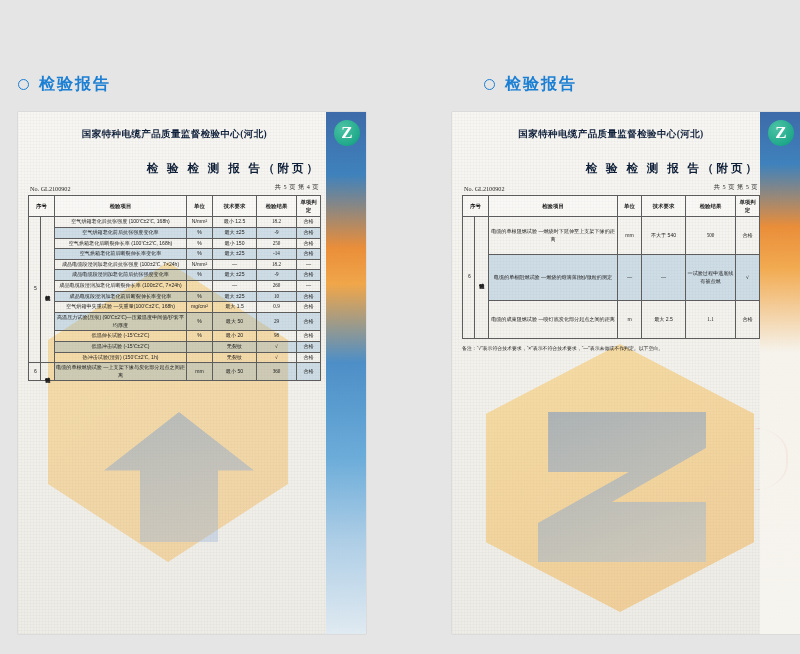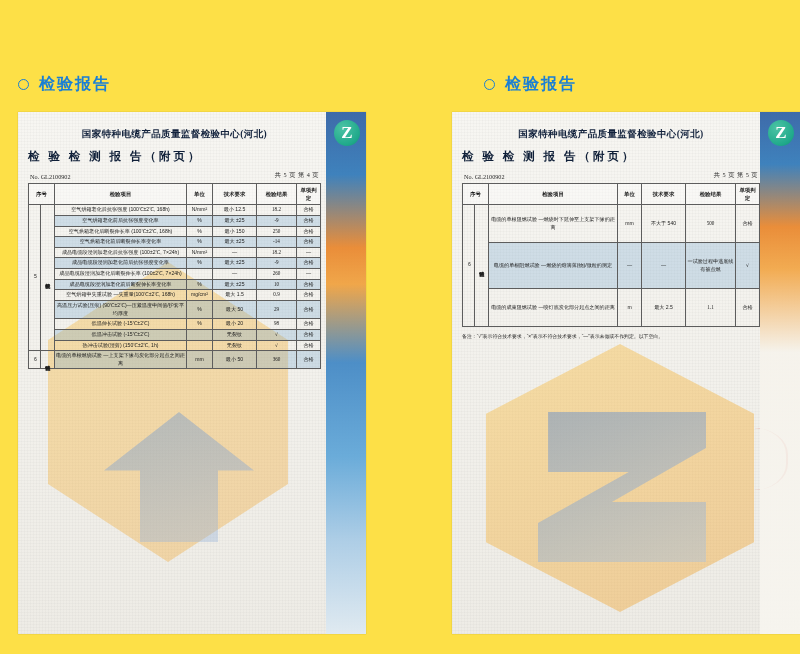--- a/index.html
+++ b/index.html
@@ -6,21 +6,21 @@
   html, body {
     margin: 0; padding: 0;
     width: 800px; height: 654px;
     background: #ffffff;
     font-family: "Liberation Sans", sans-serif;
     overflow: hidden;
   }
   .page {
     position: relative;
     width: 800px; height: 654px;
-    background: #fde047;
+    background: #e5e5e5;
   }
   
   .sec-head {
     position: absolute;
     display: flex;
     align-items: center;
     gap: 10px;
   }
   .sec-head.left  { left: 18px;  top: 74px; }
   .sec-head.right { left: 484px; top: 74px; }
@@ -127,27 +127,27 @@
   .org {
     text-align: center;
     font-family: "Liberation Serif", serif;
     font-size: 9.5px;
     font-weight: bold;
     color: #12223c;
     letter-spacing: .4px;
     margin-top: 2px;
   }
   .rpt-title {
-    text-align: left;
+    text-align: right;
     font-family: "Liberation Serif", serif;
     font-size: 11.5px;
     font-weight: bold;
     color: #0f1f38;
     letter-spacing: 3px;
-    margin-top: 8px;
+    margin-top: 20px;
   }
   .meta-row {
     display: flex;
     justify-content: space-between;
     align-items: flex-end;
     font-size: 6.2px;
     color: #2a2a2a;
     margin-top: 7px;
     padding: 0 2px;
   }

